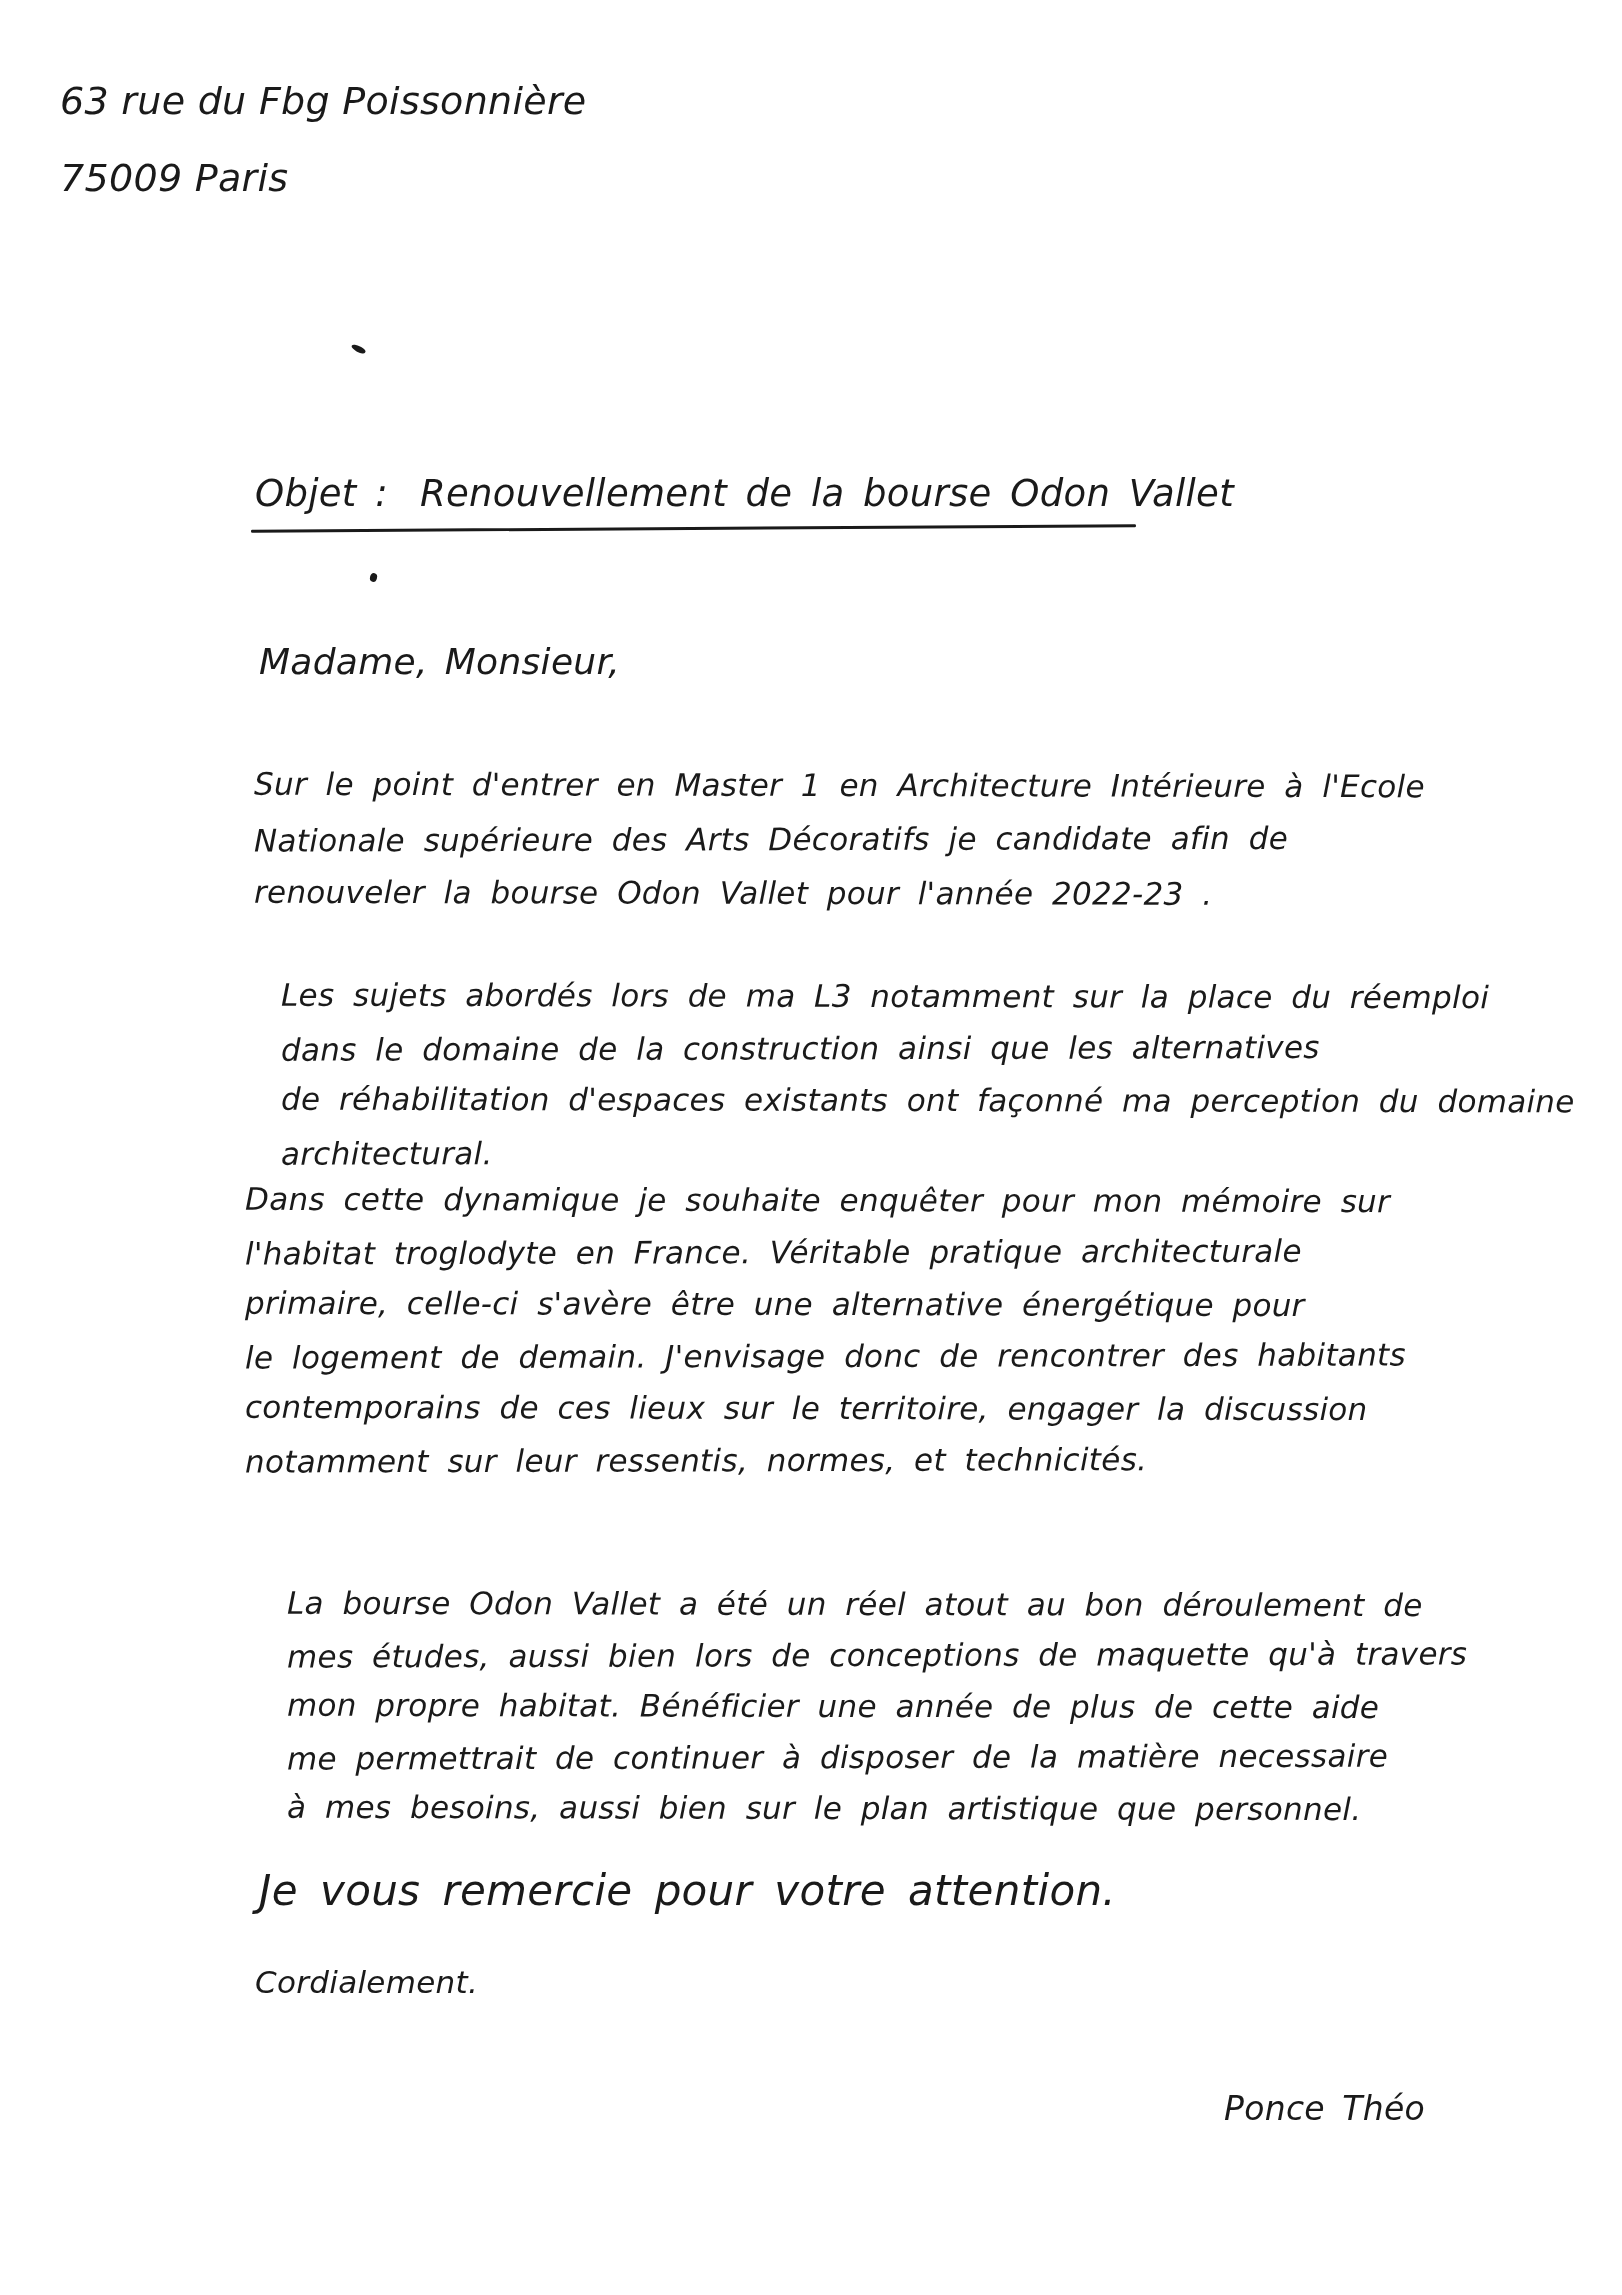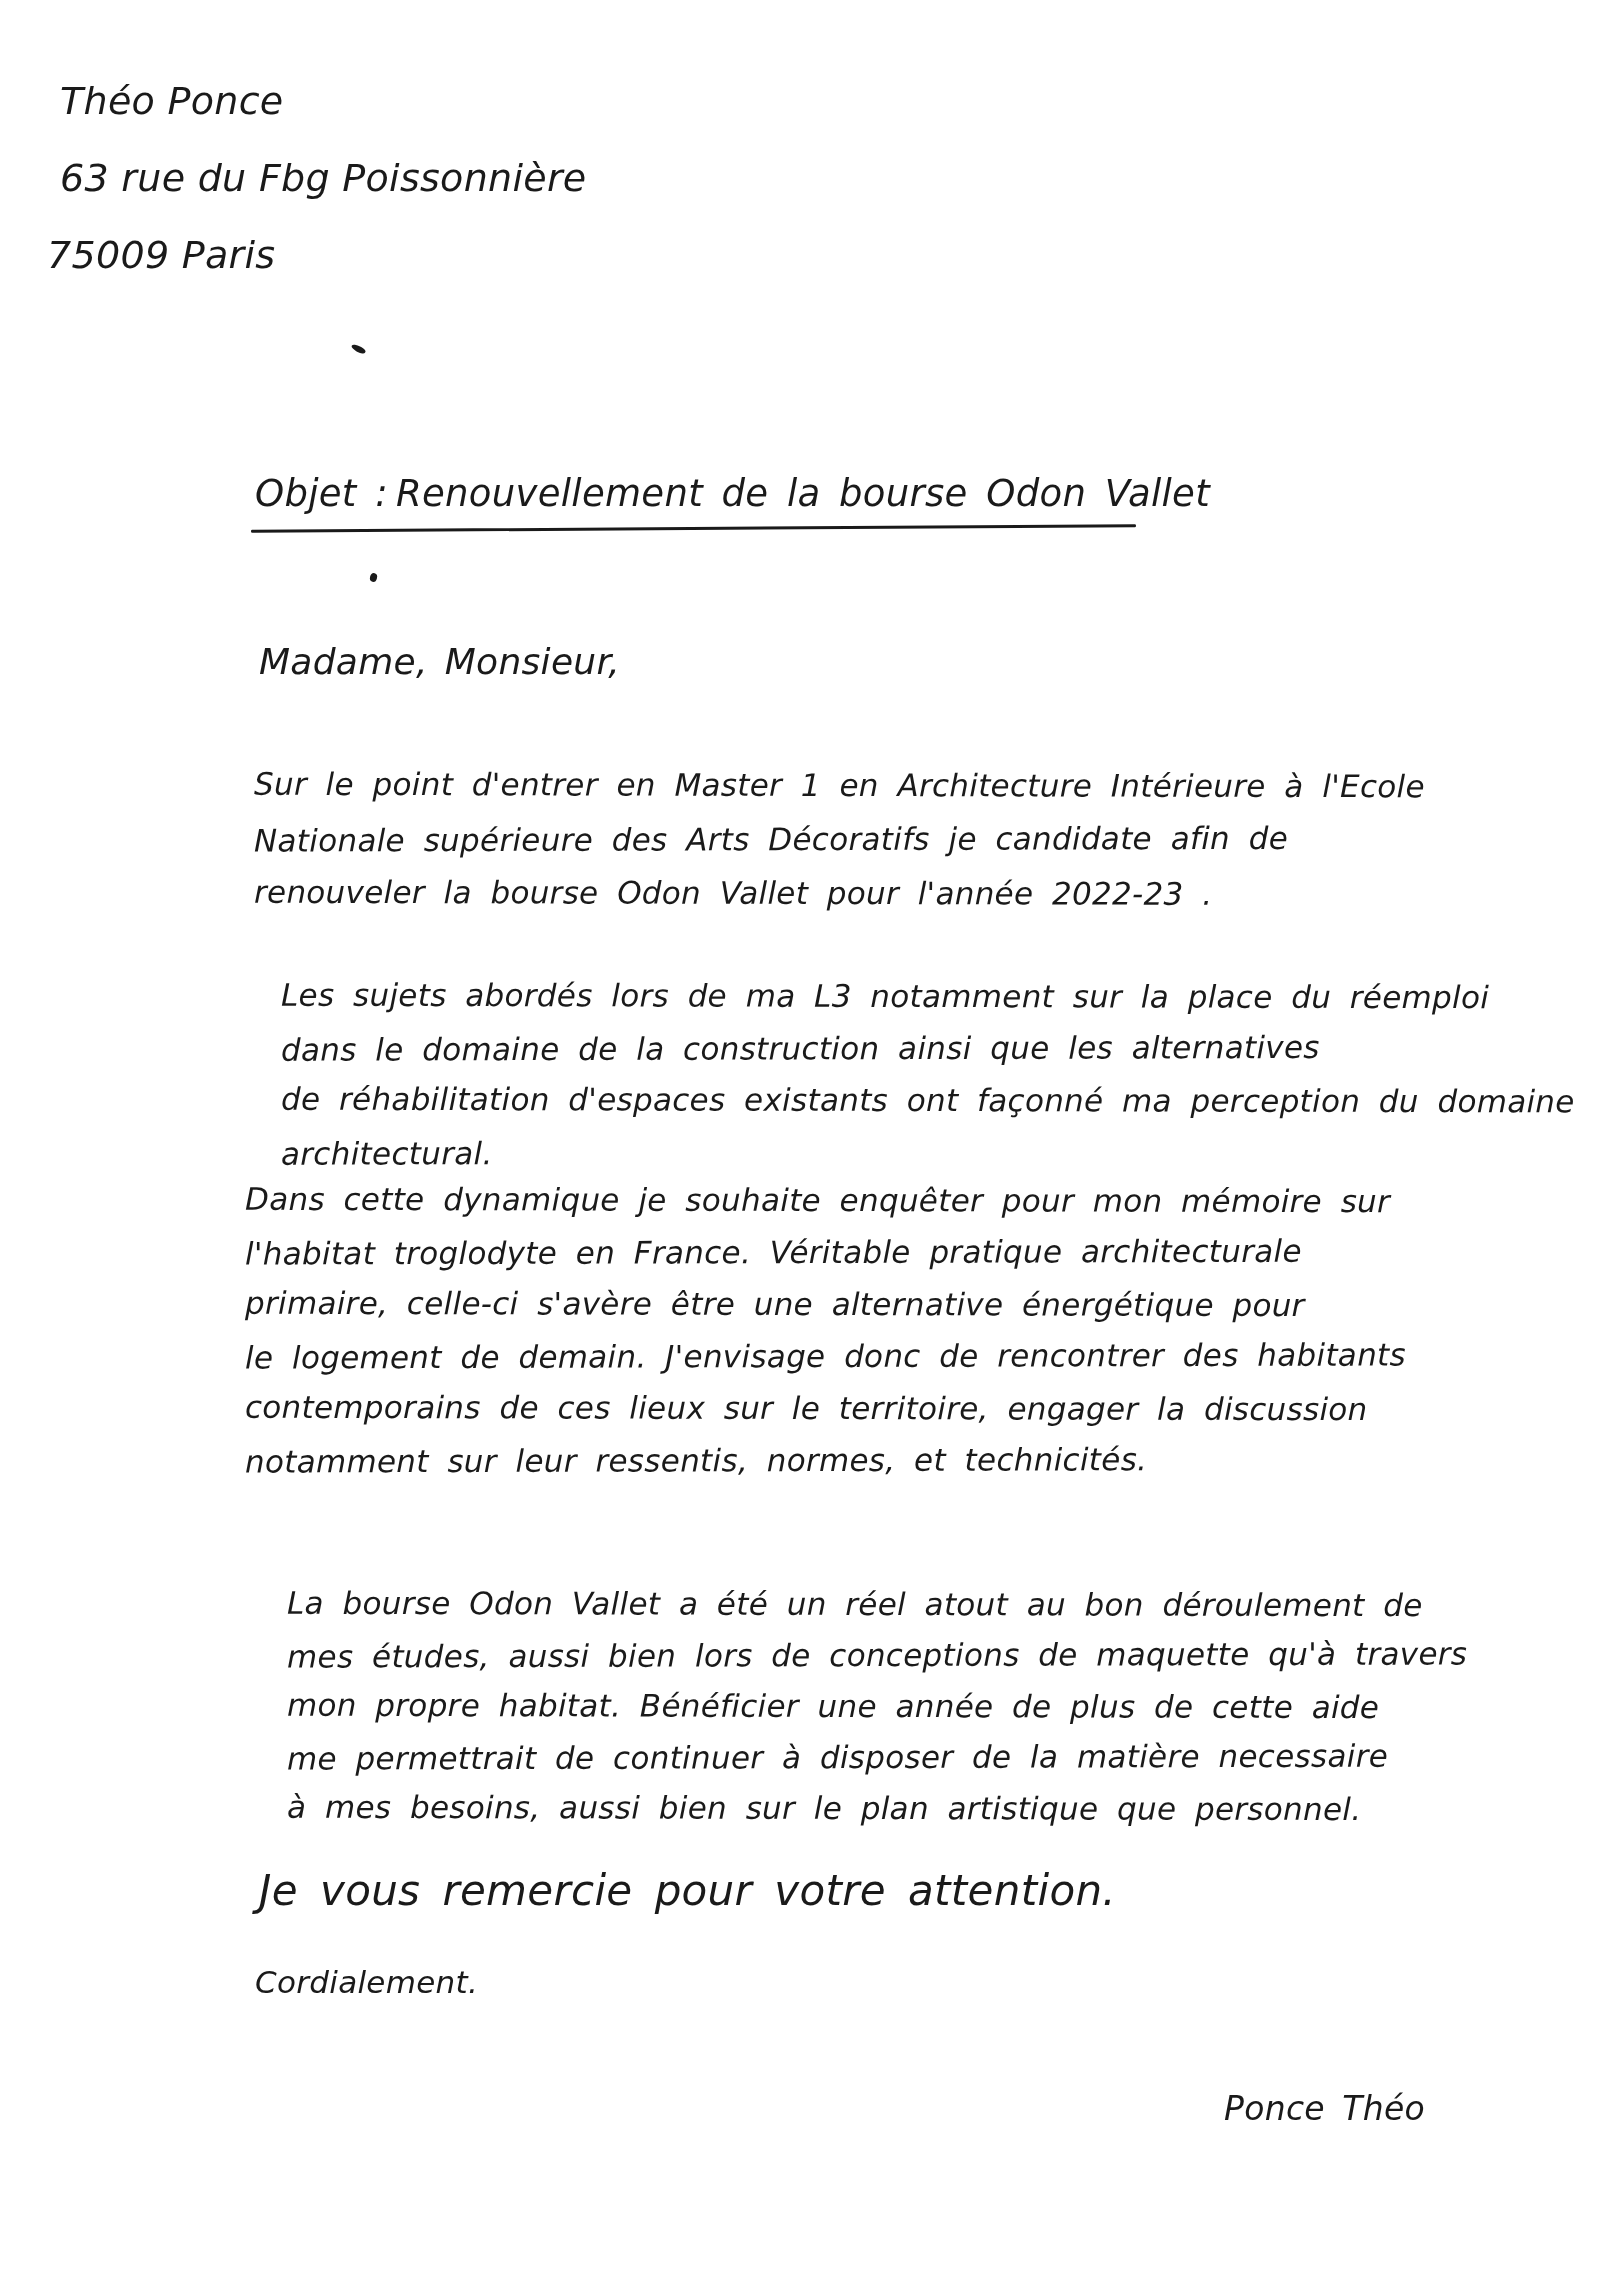--- a/index.html
+++ b/index.html
@@ -19,21 +19,21 @@
   }
   
   .sender { left: 60px; top: 63px; font-size: 38px; line-height: 77px; }
   .sender .hw-line:nth-child(3) { margin-left: -13px; }
   
   .mark { position: absolute; background: var(--ink); }
   .mark-1 { left: 351px; top: 346px; width: 15px; height: 5.9px; border-radius: 60% 40% 50% 50%; transform: rotate(28deg); }
   .mark-2 { left: 370px; top: 573px; width: 7.2px; height: 9.2px; border-radius: 50%; transform: rotate(15deg); }
   
   .subject { left: 255px; top: 472px; font-size: 37px; word-spacing: 6.5px; }
-  .subject .subject-text { margin-left: 8px; }
+  .subject .subject-text { margin-left: 32px; }
   .subject-underline {
     position: absolute; left: 251px; top: 527px; width: 885px; height: 2.6px;
     background: var(--ink); transform: rotate(-0.35deg); border-radius: 1.3px;
   }
   .salutation { left: 259px; top: 641px; font-size: 36px; word-spacing: 5.2px; }
   
   .para { font-size: 31px; word-spacing: 8.5px; }
   .para .hw-line:nth-child(even) { transform: rotate(-0.15deg); }
   .para .hw-line:nth-child(odd)  { transform: rotate(0.12deg); }
   .para-1 { left: 254px; top: 758px; line-height: 54px; }
@@ -43,21 +43,20 @@
   .thanks  { left: 259px; top: 1866px; font-size: 42px; word-spacing: 8.5px; }
   .closing { left: 255px; top: 1964px; font-size: 31px; }
   .signature { left: 1208px; top: 2089px; font-size: 33px; word-spacing: 6.5px; margin-left: 16px; }
 </style>
 </head>
 <body>
 
 <div class="page">
 
   <div class="handwriting sender">
-      <div class="hw-line">Théo Ponce</div>
       <div class="hw-line">63 rue du Fbg Poissonnière</div>
       <div class="hw-line">75009 Paris</div>
     </div>
 
   <div class="mark mark-1"></div>
 
   <div class="handwriting subject">
     <span>Objet :</span><span class="subject-text">Renouvellement de la bourse Odon Vallet</span>
   </div>
   <div class="subject-underline"></div>

